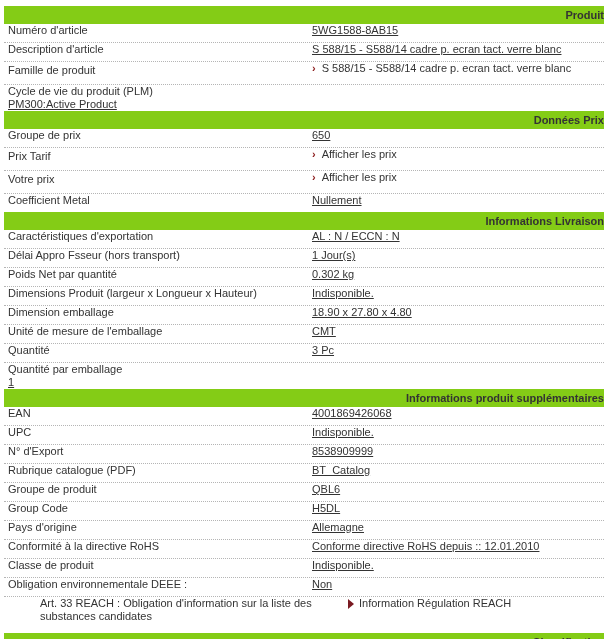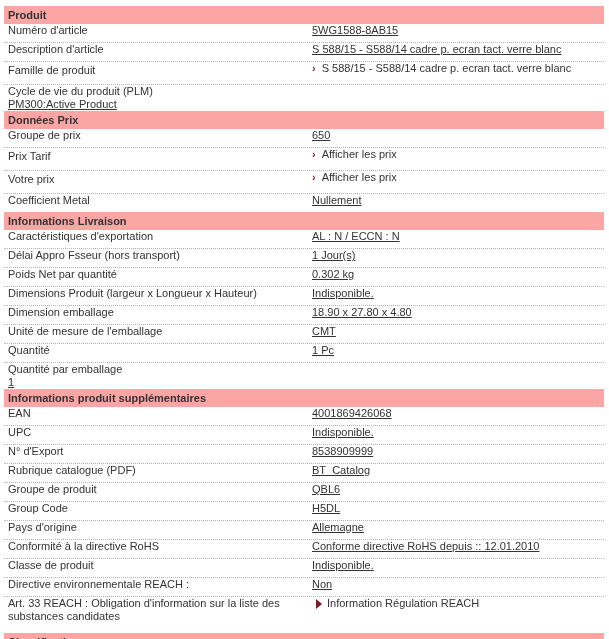--- a/index.html
+++ b/index.html
@@ -1,21 +1,21 @@
 <!DOCTYPE html>
 <html><head>
 <meta charset="utf-8">
 <style>
   html, body { margin: 0; padding: 0; background: #fff; }
   body { width: 609px; height: 639px; overflow: hidden; font-family: "Liberation Sans", sans-serif; font-size: 11px; color: #333; }
   .table { position: absolute; left: 4px; top: 6px; width: 600px; }
-  .section-head { background: #fca5a5; height: 18px; line-height: 18px; padding-left: 4px; font-weight: bold; color: #333; font-size: 11px; }
+  .section-head { background: #84cc16; height: 18px; line-height: 18px; padding-left: 4px; font-weight: bold; color: #333; font-size: 11px; text-align: right; }
   .row { display: flex; border-bottom: 1px dotted #b5b5b5; min-height: 18px; align-items: flex-start; }
   .row.tall { min-height: 22px; }
-  .row.reach { min-height: 36px; border-bottom: none; }
+  .row.reach { min-height: 36px; border-bottom: none; margin-left: 32px; }
   .label { width: 300px; padding-left: 4px; line-height: 13px; }
   .value { flex: 1; padding-left: 4px; line-height: 13px; text-decoration: underline; }
   .link { display: inline-flex; align-items: center; cursor: pointer; }
   .chev { color: #8b1a1a; font-weight: bold; margin-right: 6px; font-size: 11px; }
   .tri { width: 0; height: 0; border-top: 5px solid transparent; border-bottom: 5px solid transparent; border-left: 6px solid #7a1a22; margin-right: 5px; margin-left: 12px; }
 </style>
 </head>
 <body>
 
 <div class="table">
@@ -91,21 +91,21 @@
   <div class="row">
     <div class="label">Dimension emballage</div>
     <div class="value">18.90 x 27.80 x 4.80</div>
   </div>
   <div class="row">
     <div class="label">Unité de mesure de l'emballage</div>
     <div class="value">CMT</div>
   </div>
   <div class="row">
     <div class="label">Quantité</div>
-    <div class="value">1 Pc</div>
+    <div class="value">3 Pc</div>
   </div>
   <div class="row" style="border-bottom:none;flex-direction:column;">
     <div class="label">Quantité par emballage</div>
     <div class="value">1</div>
   </div>
 
   <div class="section-head">Informations produit supplémentaires</div>
   <div class="row">
     <div class="label">EAN</div>
     <div class="value">4001869426068</div>
@@ -136,21 +136,21 @@
   </div>
   <div class="row">
     <div class="label">Conformité à la directive RoHS</div>
     <div class="value">Conforme directive RoHS depuis :: 12.01.2010</div>
   </div>
   <div class="row">
     <div class="label">Classe de produit</div>
     <div class="value">Indisponible.</div>
   </div>
   <div class="row">
-    <div class="label">Directive environnementale REACH :</div>
+    <div class="label">Obligation environnementale DEEE :</div>
     <div class="value">Non</div>
   </div>
   <div class="row reach">
     <div class="label" style="padding-right:20px;box-sizing:border-box;">Art. 33 REACH : Obligation d'information sur la liste des substances candidates</div>
     <div class="value" style="padding-left:0;">
       <span class="link">
         <span class="tri"></span>
         <span>Information Régulation REACH</span>
       </span>
     </div>

